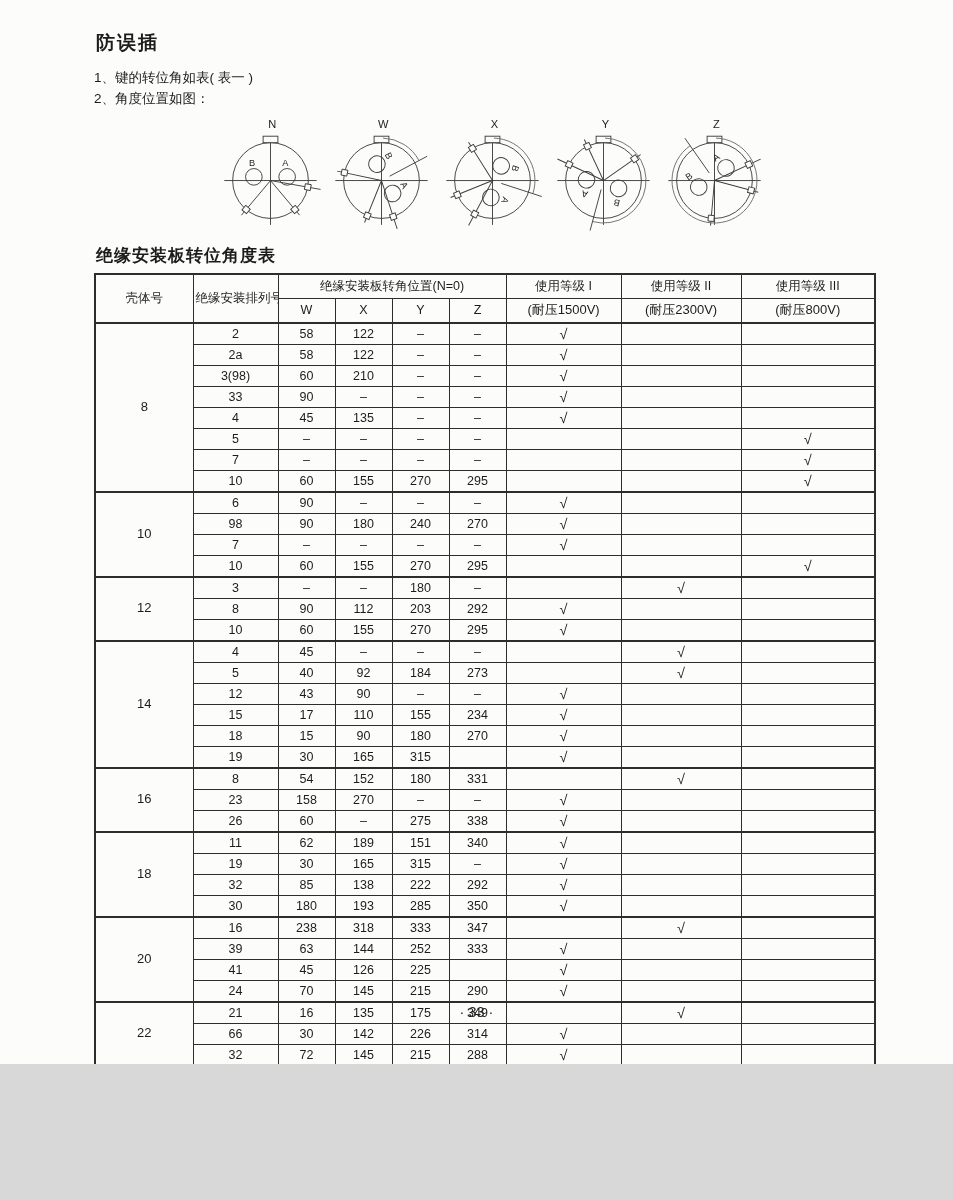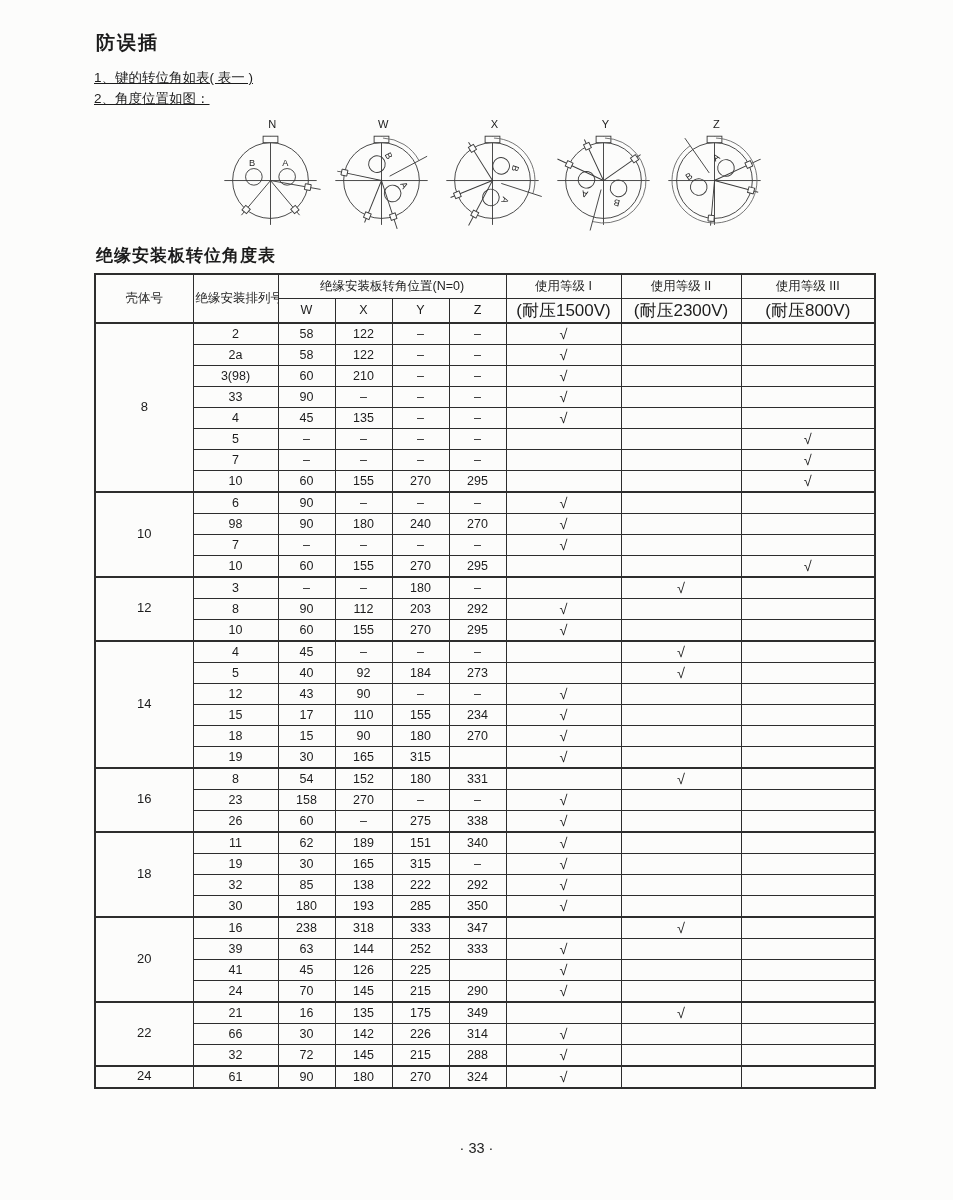--- a/index.html
+++ b/index.html
@@ -1,56 +1,56 @@
 <!DOCTYPE html>
 <html><head>
 <meta charset="utf-8">
 <style>
   html,body { margin:0; padding:0; background:#d8d8d8; }
   .page {
     position:relative;
-    width:953px; height:1200px;
+    width:953px; height:1064px;
     margin:0 auto;
     background:#fcfcfb;
     font-family:"Liberation Sans", sans-serif;
     color:#1c1c1c;
     box-sizing:border-box;
     padding:30px 72px 0 94px;
     overflow:hidden;
   }
   .doc-title {
     font-size:19px; font-weight:bold; letter-spacing:2px;
     margin:0 0 12px 2px;
   }
   .intro {
     font-size:13.5px; line-height:1.55; text-indent:2em;
     margin:0; text-align:justify;
   }
-  .note { font-size:13.5px; line-height:1.55; margin:0;text-decoration:underline; }
+  .note { font-size:13.5px; line-height:1.55; margin:0; }
   .diagrams {
     display:flex; justify-content:center; align-items:flex-start;
     gap:2px; margin:4px 0 2px 10px; height:122px;
   }
   .diagram svg { display:block; }
   .table-title {
     font-size:17px; font-weight:bold; letter-spacing:1px;
     margin:8px 0 6px 2px;
   }
   table.angles {
     border-collapse:collapse; table-layout:fixed;
     width:780px; font-size:12.5px; text-align:center;
     border:2px solid #2d2d2d;
   }
   table.angles th, table.angles td {
     border:1px solid #2d2d2d; padding:0 2px;
     font-weight:normal; height:20px; line-height:1.15;
     overflow:hidden; white-space:nowrap;
   }
   table.angles thead th { height:23px; }
-  table.angles thead .sub { font-size:17px; }
+  table.angles thead .sub { font-size:13px; }
   table.angles tr.group-start td { border-top:2px solid #2d2d2d; }
   table.angles td.shell { font-size:13px; }
   table.angles td.check { font-size:14.5px; }
   .footer {
     position:absolute; left:0; right:0; bottom:44px;
     text-align:center; font-size:14.5px; color:#222;
   }
 </style>
 </head>
 <body>

